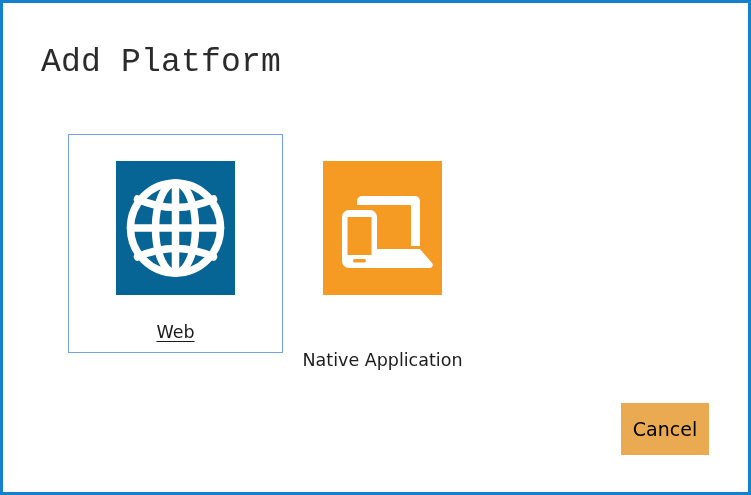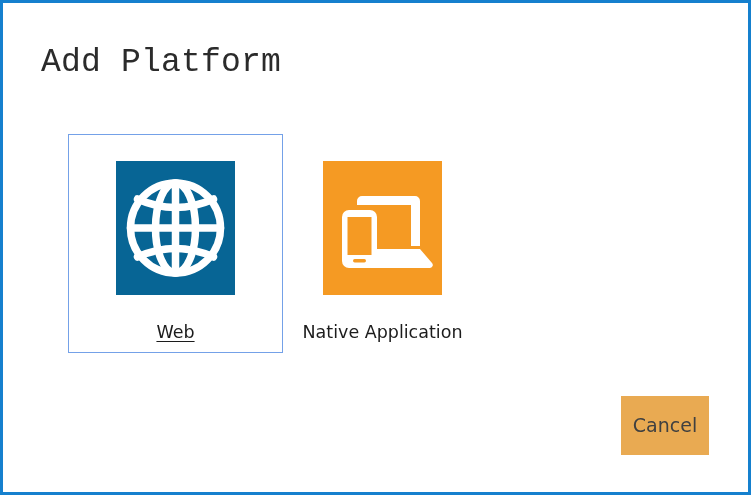--- a/index.html
+++ b/index.html
@@ -57,21 +57,21 @@
     flex-direction: column;
     align-items: center;
     cursor: pointer;
     background: transparent;
   }
   .platform-card.selected {
     border: 1px solid #74a1e8;
   }
 
   .platform-card:nth-child(1) { left: 65px; }
-  .platform-card:nth-child(2) { left: 272px; }
+  .platform-card:nth-child(2) { left: 272px; gap: 28px; }
   .platform-card:nth-child(3) { left: 478px; }
 
   .tile-icon {
     position: relative;
     width: 167px;
     height: 160px;
     margin-top: 13px;
     flex: none;
     display: block;
   }
@@ -90,23 +90,23 @@
     text-decoration: underline;
     text-underline-offset: 3px;
   }
 
   
   #cancel-button {
     position: absolute;
     right: 39px;
     bottom: 37px;
     width: 88px;
-    height: 59px;
+    height: 52px;
     background: #e9aa52;
-    color: #404040;
+    color: #000000;
     border: none;
     padding: 12px;
     font-size: 19px;
     font-family: "DejaVu Sans", "Liberation Sans", sans-serif;
     font-weight: 400;
     cursor: pointer;
     display: flex;
     align-items: center;
     justify-content: center;
     line-height: 1;

